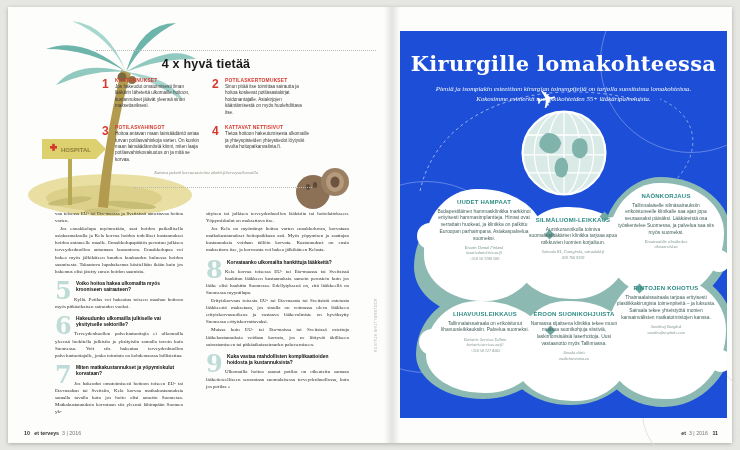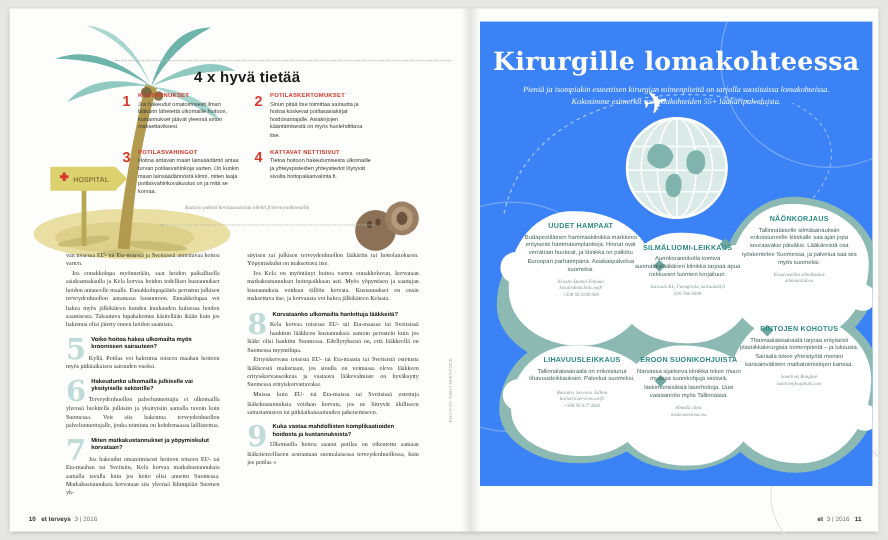--- a/index.html
+++ b/index.html
@@ -47,21 +47,21 @@
   .contmark{font-weight:bold;color:#555;}
   .footer{position:absolute;font-size:5.3px;color:#333;}
   .footer-left{left:16px;top:423px;}
   .footer-right{right:14px;top:423px;}
   .footer b{font-weight:bold;}
   .footer .issue{color:#777;}
   .vcredit{position:absolute;left:366px;top:345px;width:80px;font-size:3.6px;color:#a9a9a4;
     transform:rotate(-90deg);transform-origin:left top;letter-spacing:.4px;}
 
   
-  .teal{position:absolute;left:8px;top:11px;width:327px;height:387px;background:#3b82f6;overflow:hidden;}
+  .teal{position:absolute;left:8px;top:24px;width:327px;height:387px;background:#1d4ed8;overflow:hidden;}
   .deco-circle{position:absolute;border:1px solid rgba(255,255,255,.30);border-radius:50%;}
   .feat-title{position:absolute;left:0;top:20px;width:100%;text-align:center;
     font-family:"DejaVu Serif",serif;font-weight:bold;font-size:21px;color:#fff;letter-spacing:.3px;}
   .feat-sub{position:absolute;left:24px;top:53px;width:279px;text-align:center;
     font-family:"Liberation Serif",serif;font-style:italic;font-size:6.8px;line-height:1.45;color:#f4faf9;}
   .globe{position:absolute;left:119px;top:77px;}
   .plane{position:absolute;left:136px;top:56px;font-size:25px;color:#fff;
     transform:rotate(-12deg);line-height:1;}
   .flightpath{position:absolute;left:0;top:40px;}
 

